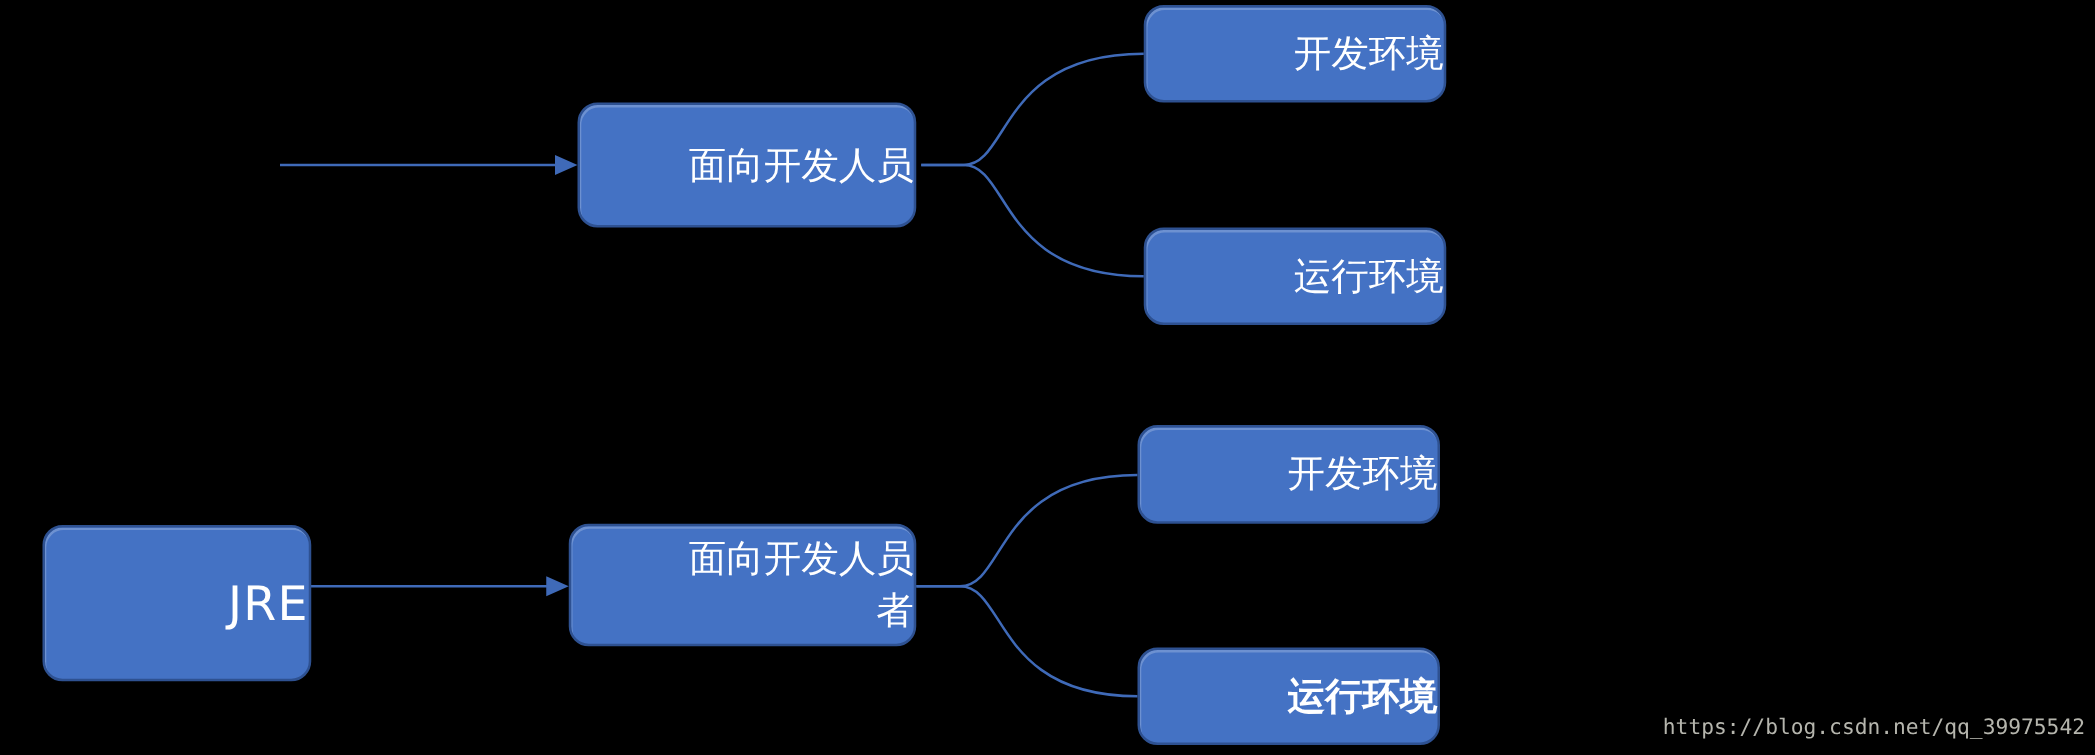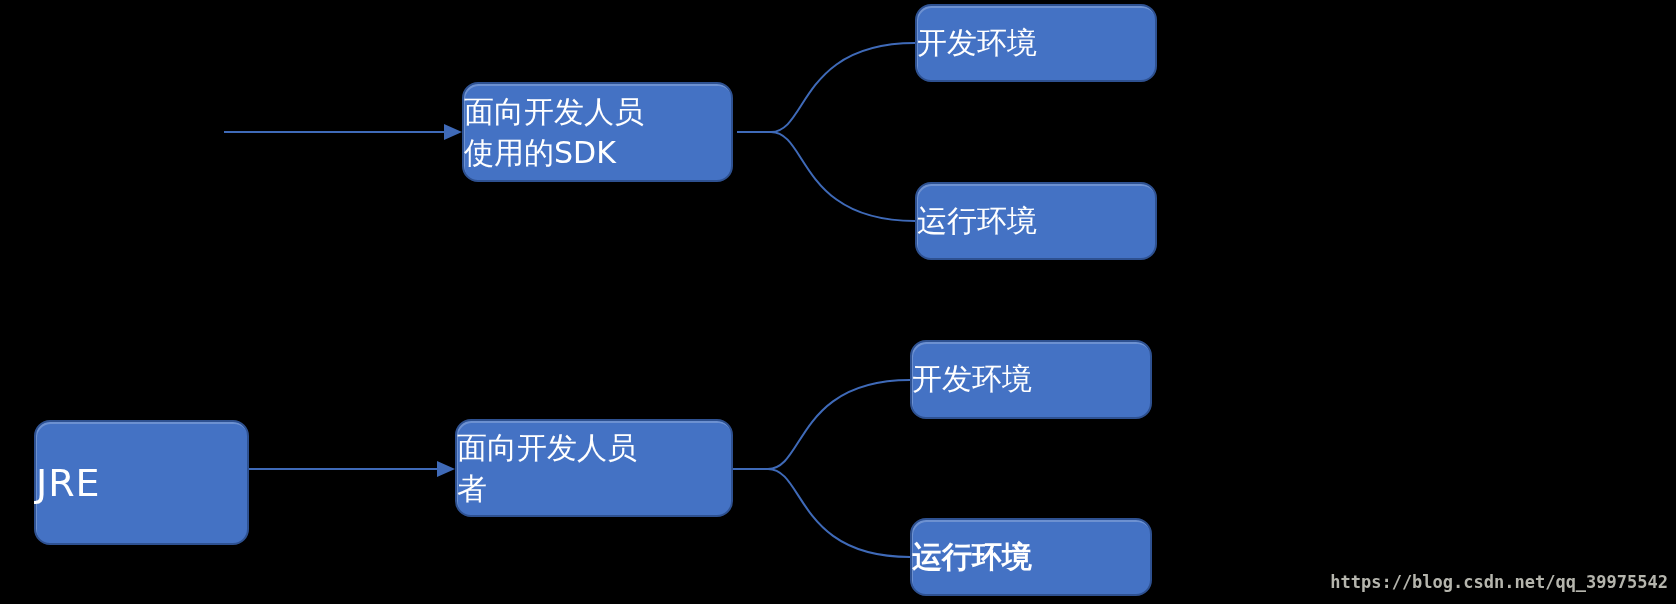--- a/index.html
+++ b/index.html
@@ -23,21 +23,21 @@
   svg.connectors path{fill:none;stroke:var(--connector);stroke-width:2px;}
   svg.connectors polygon{fill:var(--connector);stroke:none;}
   .node{
     position:absolute;
     background:var(--node-fill);
     border:2px solid var(--node-border);
     border-radius:16px;
     box-shadow:inset 1px 2px 0 rgba(255,255,255,0.22);
     display:flex;
     flex-direction:column;
-    align-items:flex-start;
+    align-items:flex-end;
     justify-content:center;
     color:var(--node-text);
     text-align:center;
   }
   .node .line{display:block;white-space:nowrap;}
   .root-node{font-size:38px;font-weight:400;letter-spacing:1px;}
   .mid-node{font-size:30px;line-height:41px;}
   .leaf-node{font-size:30px;}
   .leaf-node.bold{font-weight:bold;}
 
@@ -52,21 +52,20 @@
   #jre-run-box    {left:910px; top:518px; width:242px; height:78px;}
 
   .watermark{
     position:absolute;
     top:572px;
     right:8px;
     font-family:"DejaVu Sans Mono","Liberation Mono",monospace;
     font-size:17px;
     color:var(--watermark);
     letter-spacing:0px;
-    font-weight:bold;
   }
 </style>
 </head>
 <body>
 
 <div id="canvas">
 
   <svg class="connectors" viewBox="0 0 1676 604">
 
     <path d="M 224 132 L 446 132"></path>
@@ -76,21 +75,20 @@
 
     <path d="M 217 469 L 439 469"></path>
     <polygon points="455,469 437,461 437,477"></polygon>
     <path d="M 733 469 L 768 469 C 805 469 796 380 910 380"></path>
     <path d="M 733 469 L 768 469 C 805 469 796 557 910 557"></path>
   </svg>
 
 
   <div class="node mid-node" id="sdk-box">
     <span class="line">面向开发人员</span>
-    <span class="line">使用的SDK</span>
   </div>
 
   <div class="node leaf-node" id="jdk-dev-box">
     <span class="line">开发环境</span>
   </div>
 
   <div class="node leaf-node" id="jdk-run-box">
     <span class="line">运行环境</span>
   </div>
 

